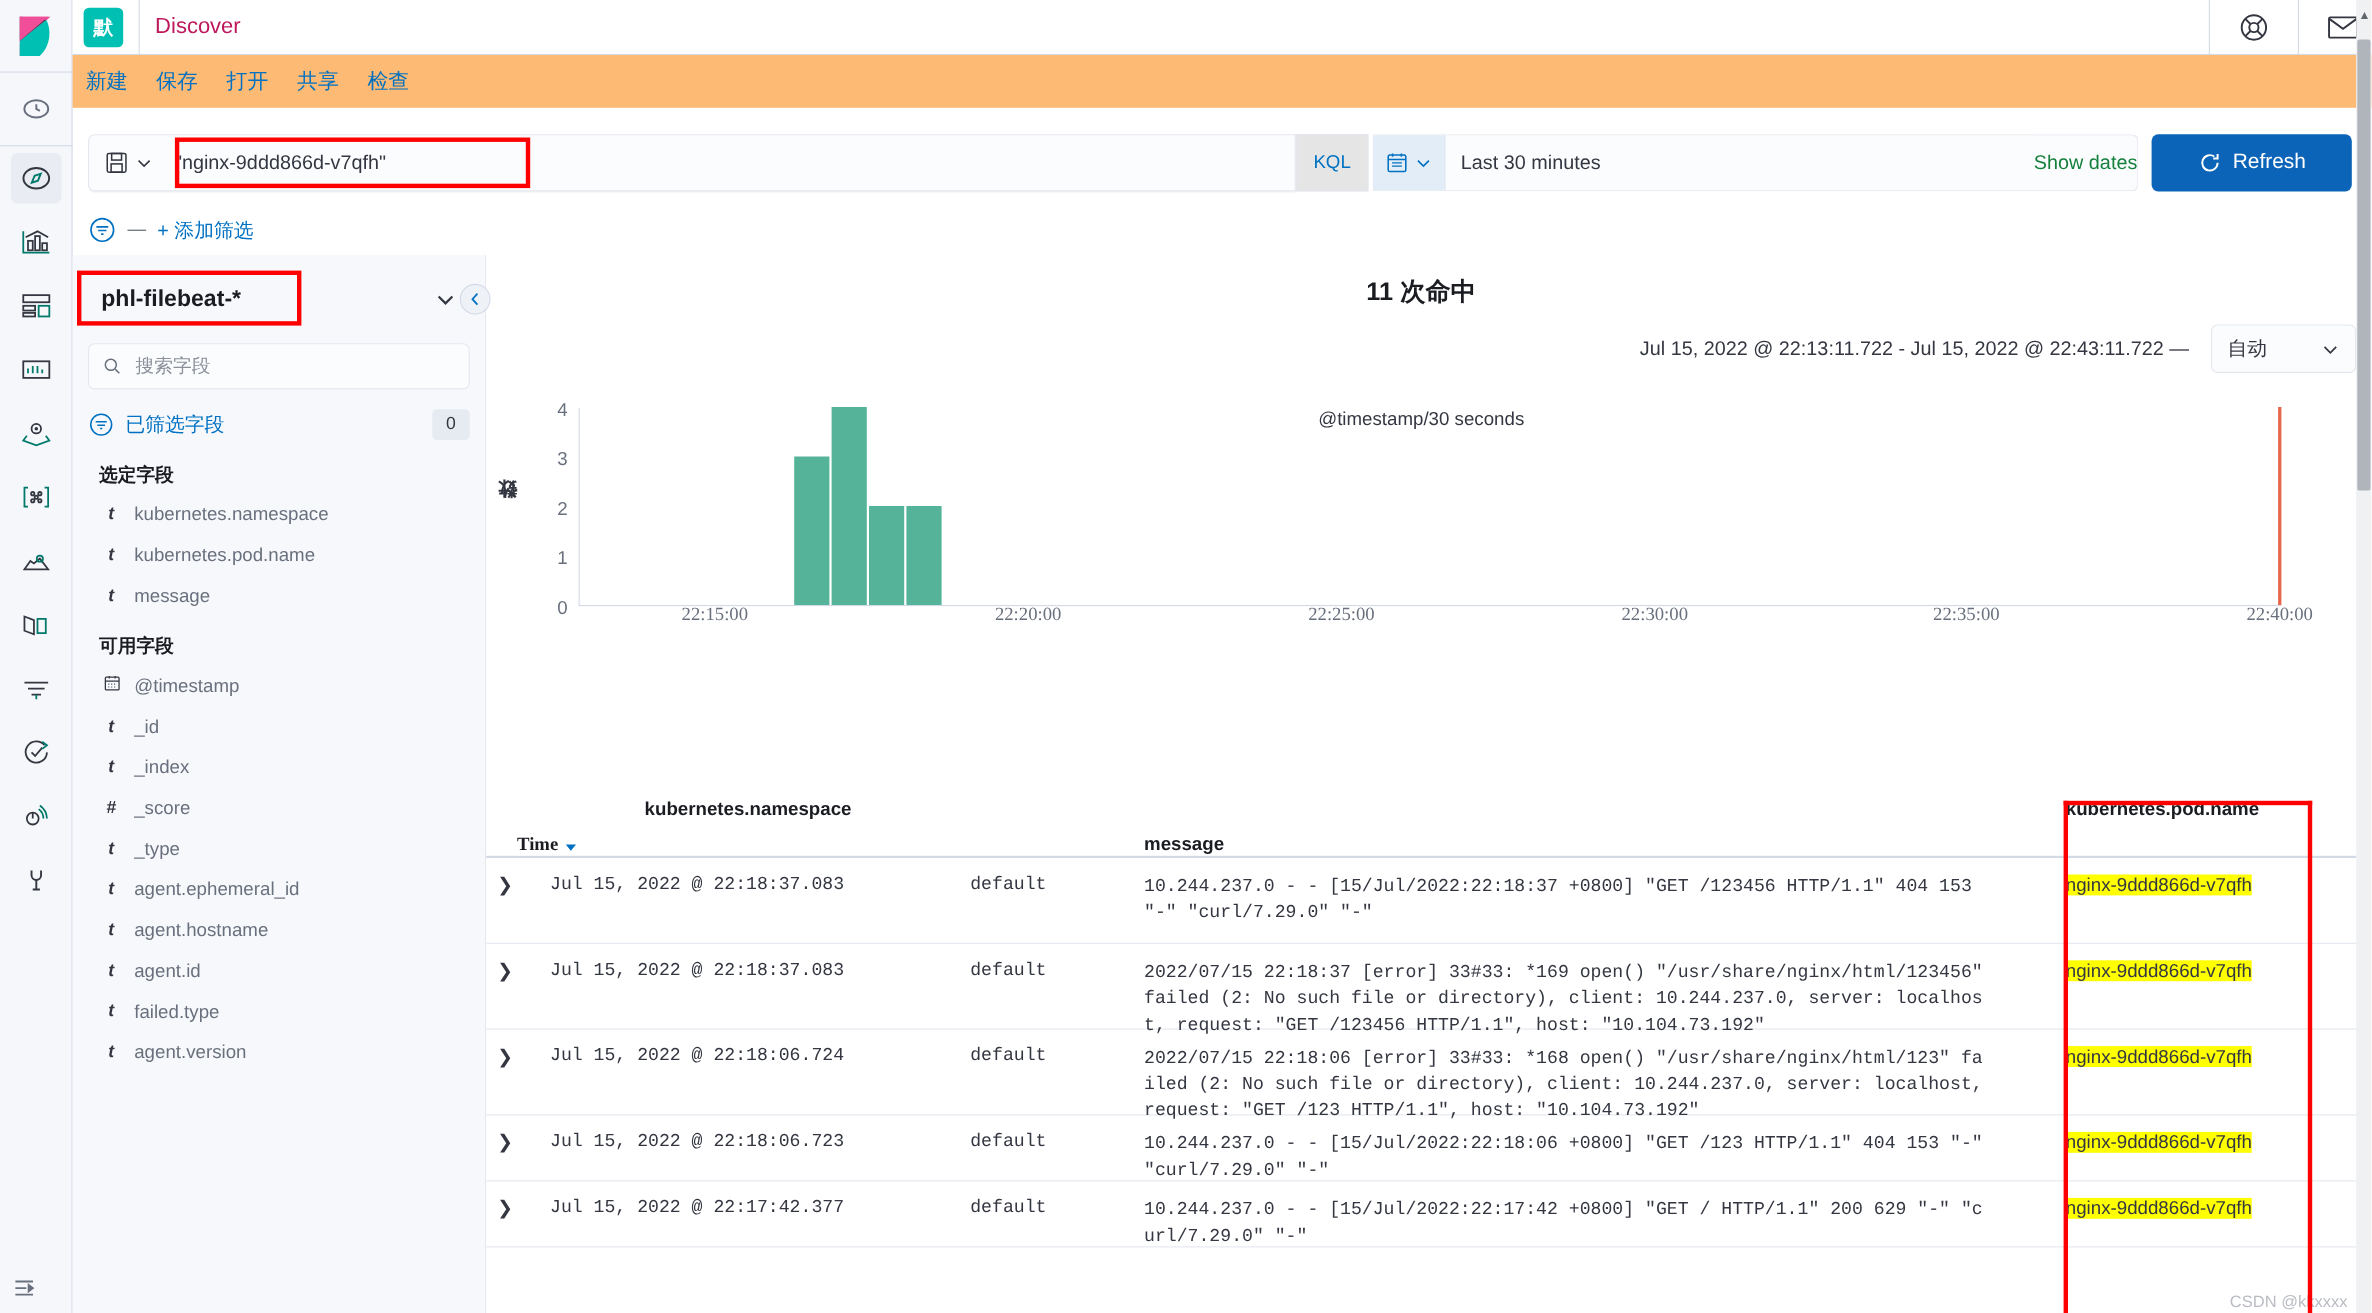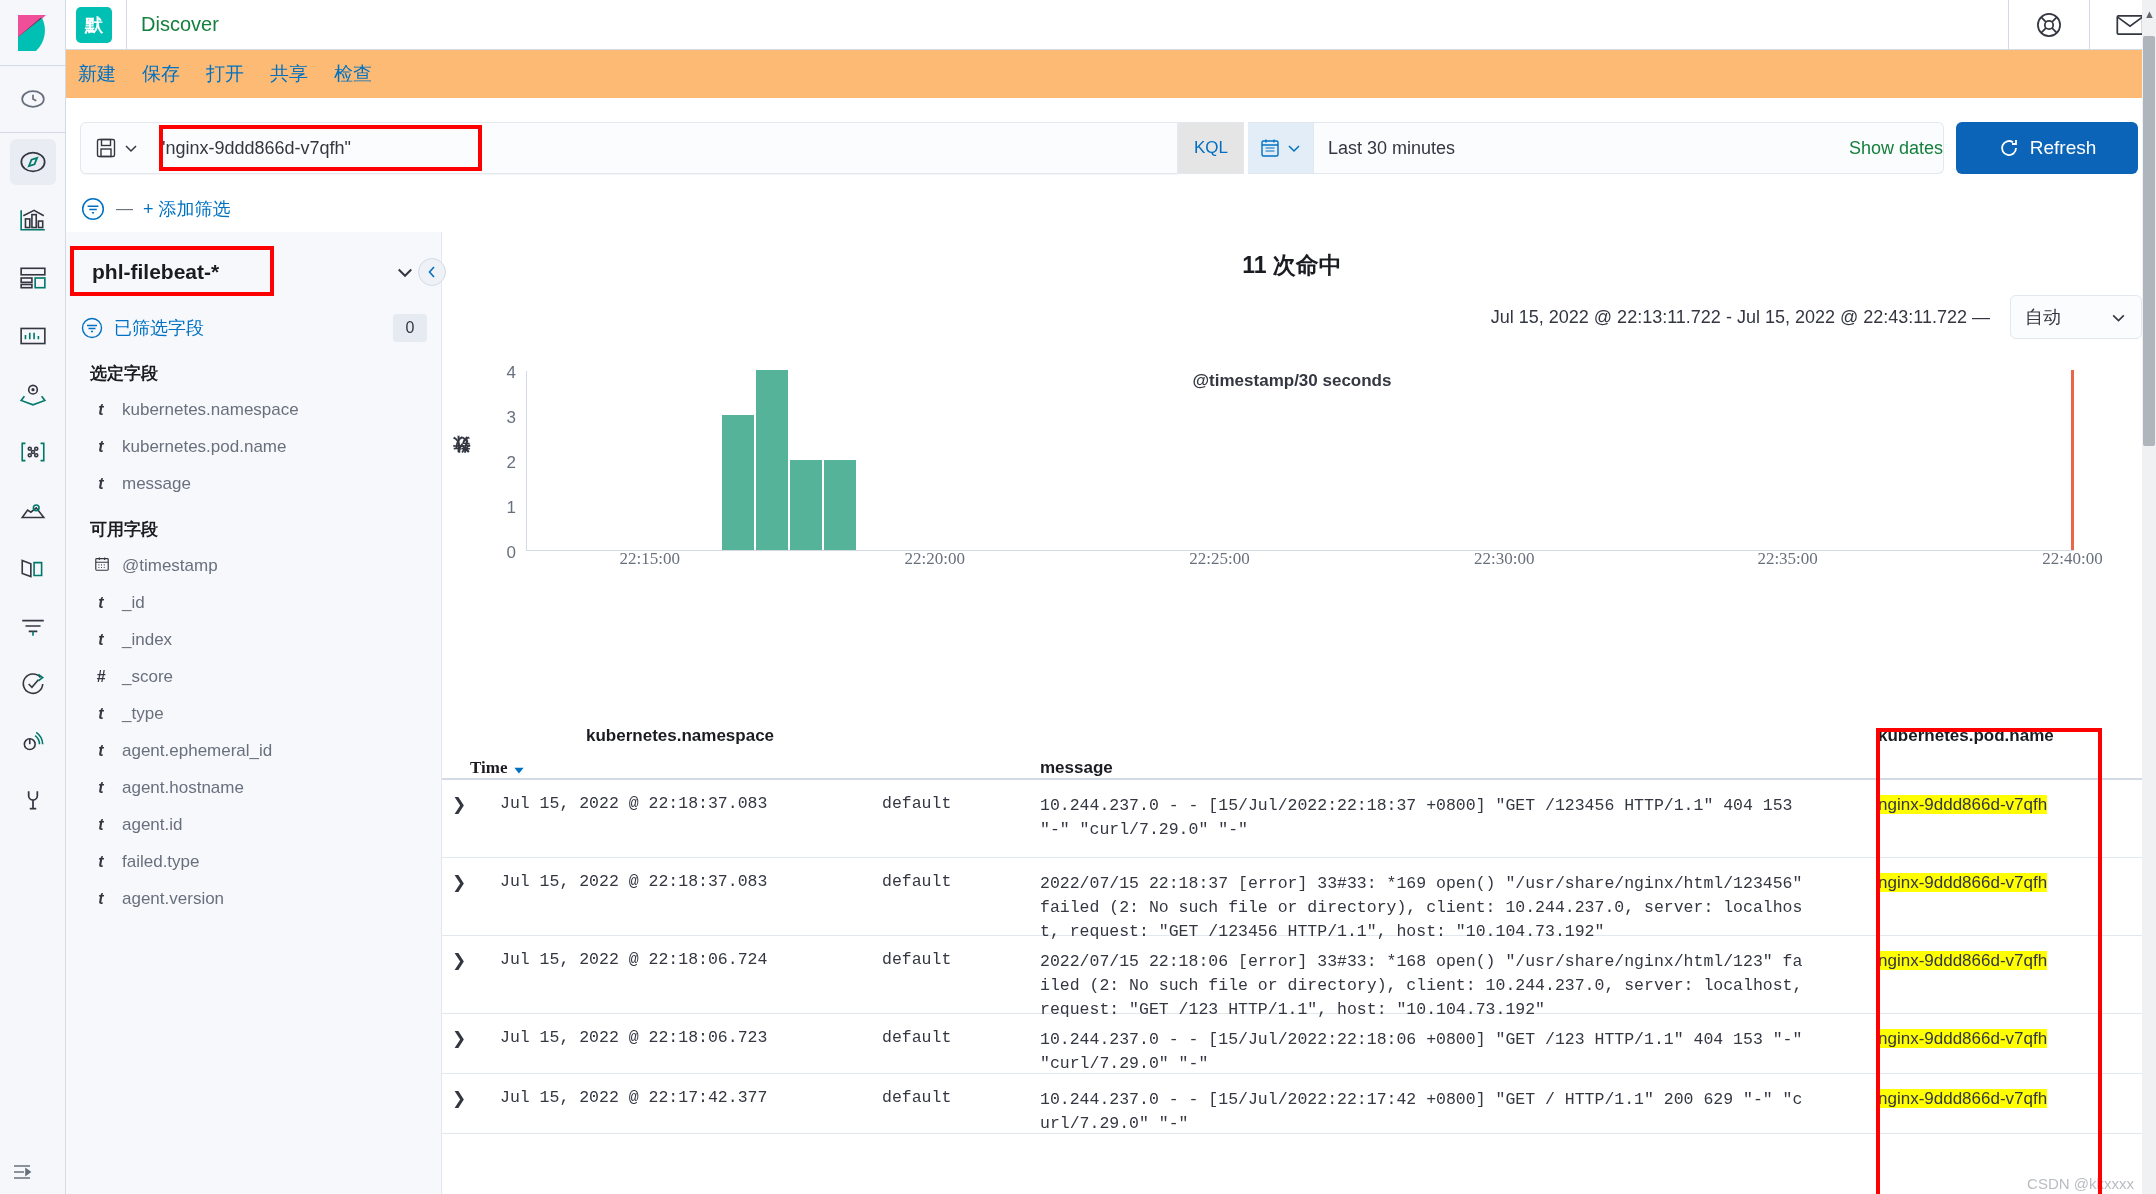--- a/index.html
+++ b/index.html
@@ -38,21 +38,21 @@
     position: absolute; left: 66px; top: 0; width: 2090px; height: 50px;
     background: #ffffff; border-bottom: 1px solid #d3dae6;
     display: flex; align-items: center;
   }
   .space-badge {
     width: 36px; height: 36px; margin-left: 10px; border-radius: 5px;
     background: #00bfb3; color: #fff; font-size: 18px; font-weight: bold;
     display: flex; align-items: center; justify-content: center;
   }
   .vdiv { width: 1px; height: 50px; background: #d3dae6; margin: 0 14px; }
-  .app-title { font-size: 20px; color: #15803d; }
+  .app-title { font-size: 20px; color: #be185d; }
   .topbar-right { margin-left: auto; display: flex; align-items: center; height: 50px; }
   .icon-btn {
     width: 52px; height: 50px; display: flex; align-items: center; justify-content: center;
   }
 
   
   .subnav {
     position: absolute; left: 66px; top: 50px; width: 2090px; height: 48px;
     background: #fdba74; display: flex; align-items: center; padding-left: 12px;
   }
@@ -185,21 +185,21 @@
   .ytick { position: absolute; font-size: 17px; color: #69707d; right: 0; }
   .ytick-col { position: absolute; left: 12px; top: 0; width: 62px; height: 180px; }
   .plot {
     position: absolute; left: 84px; top: 0; right: 68px; height: 180px;
     border-left: 1px solid #d3dae6; border-bottom: 1px solid #d3dae6;
   }
   .bar { position: absolute; bottom: 0; background: #54b399; }
   .marker { position: absolute; bottom: 0; width: 3px; background: #e7664c; }
   .xaxis { position: absolute; left: 84px; right: 68px; top: 178px; height: 28px; font-family: Liberation Serif, serif; }
   .xtick { position: absolute; font-size: 17px; color: #69707d; transform: translateX(-50%); }
-  .xlabel { text-align: center; font-size: 17px; color: #343741; margin-top: 32px; font-weight: bold; }
+  .xlabel { text-align: center; font-size: 17px; color: #343741; margin-top: 32px; font-weight: normal; }
 
   
   .doctable { position: absolute; left: 0; top: 482px; width: 1700px; }
   .dt-head { height: 66px; position: relative; border-bottom: 2px solid #d3dae6; }
   .dt-head span { position: absolute; font-size: 17px; font-weight: bold; color: #1a1c21; }
   .dt-row { position: relative; border-bottom: 1px solid #e3e7ee; padding: 14px 0; }
   .dt-cell { position: absolute; font-family: "Liberation Mono", monospace; font-size: 16.5px; color: #343741; }
   .dt-expand { position: absolute; left: 10px; top: 14px; color: #343741; font-size: 17px; cursor: pointer; }
   .msg-cell {
     position: absolute; left: 598px; width: 770px;
@@ -418,20 +418,27 @@
   </div>
 
   <div class="sidebar">
     <div class="index-pattern">
       <span>phl-filebeat-*</span>
       <svg width="20" height="20" viewBox="0 0 16 16" fill="none" stroke="#343741" stroke-width="1.6">
         <path d="M3 6l5 5 5-5"></path>
       </svg>
     </div>
 
+    <div class="field-search">
+      <svg width="20" height="20" viewBox="0 0 20 20" fill="none" stroke="#69707d" stroke-width="1.5">
+        <circle cx="8.5" cy="8.5" r="5.5"></circle>
+          <path d="M12.8 12.8L17 17"></path>
+      </svg>
+      <input type="text" placeholder="搜索字段" style="">
+    </div>
 
     <div class="filtered-row">
       <svg width="24" height="24" viewBox="0 0 24 24" fill="none" stroke="#0071c2" stroke-width="1.4">
         <circle cx="12" cy="12" r="9.5"></circle>
           <path d="M7 9.5h10M8.5 12.5h7M11 15.5h2"></path>
       </svg>
       <span>已筛选字段</span>
       <span class="count-badge">0</span>
     </div>
 

